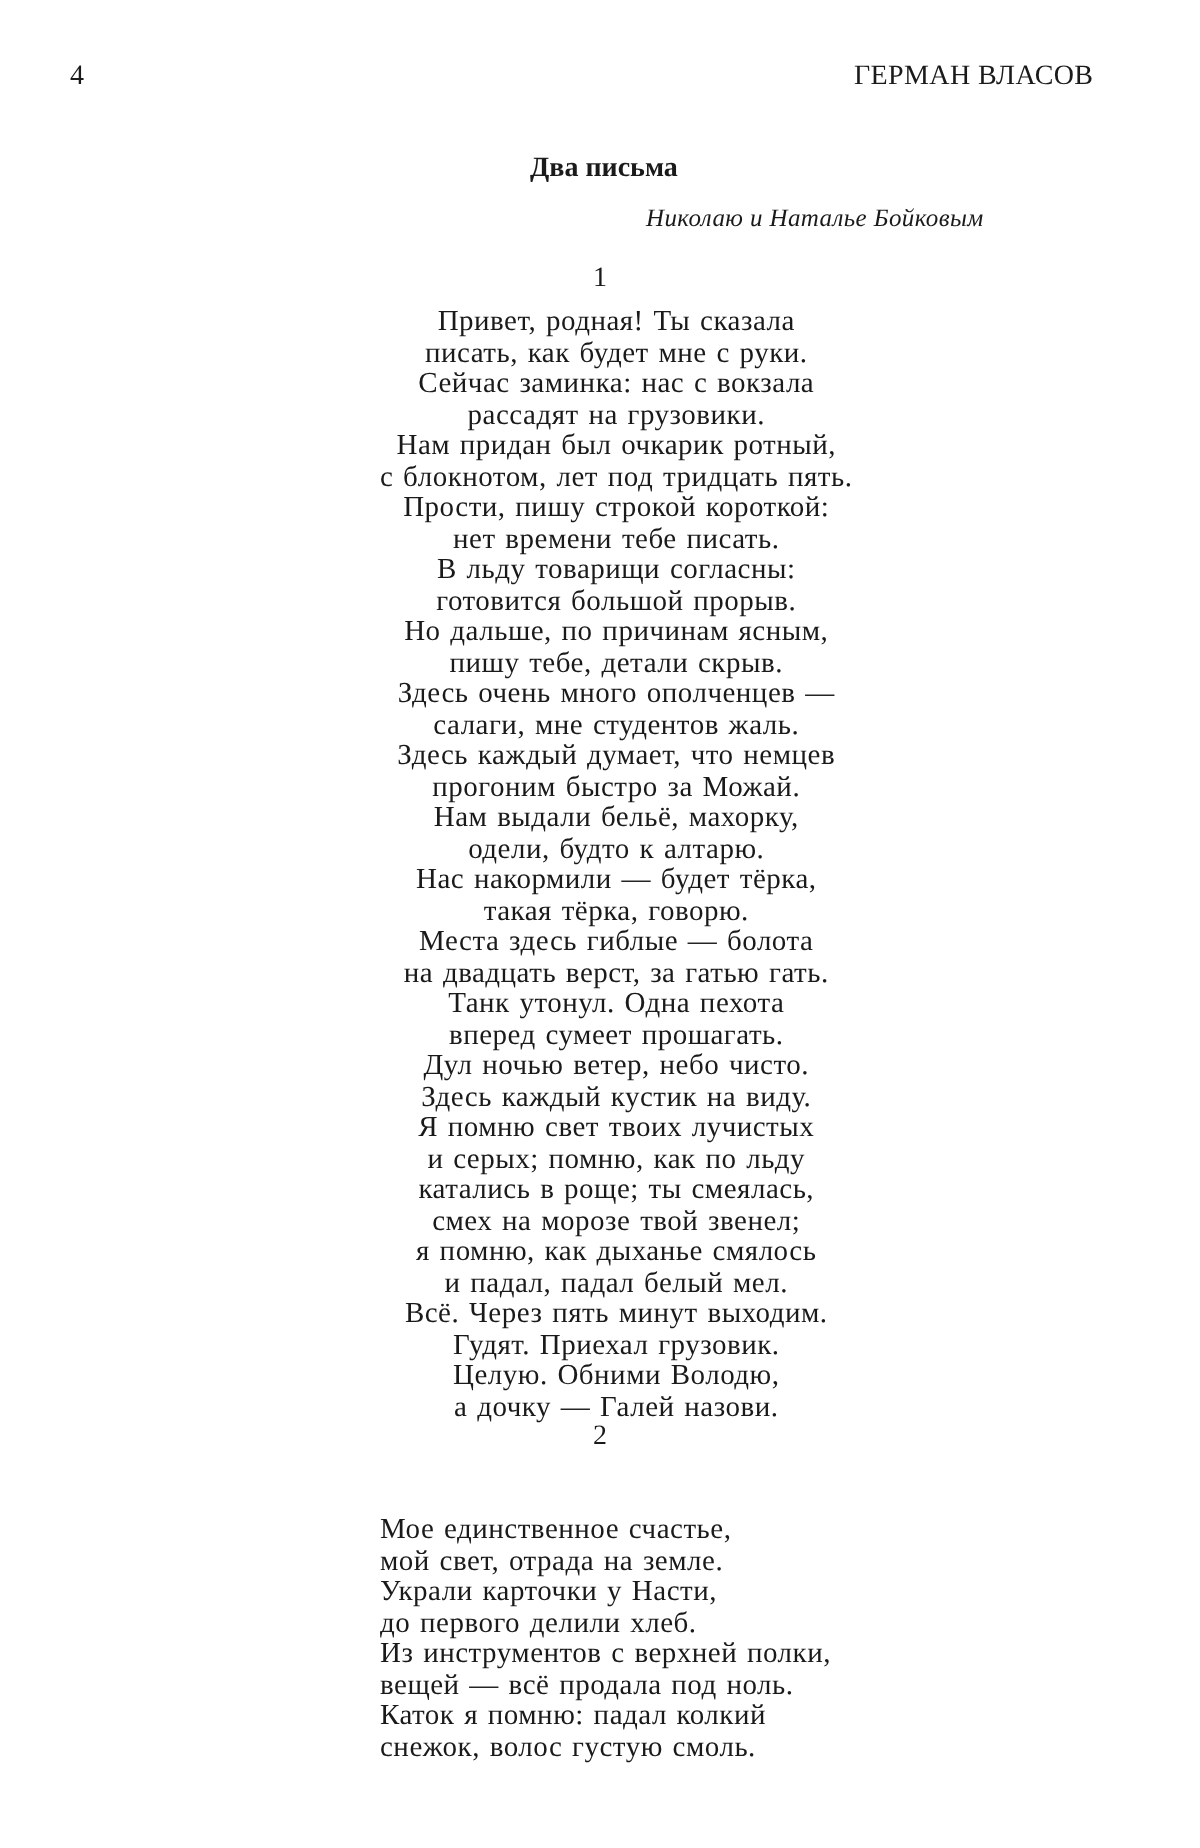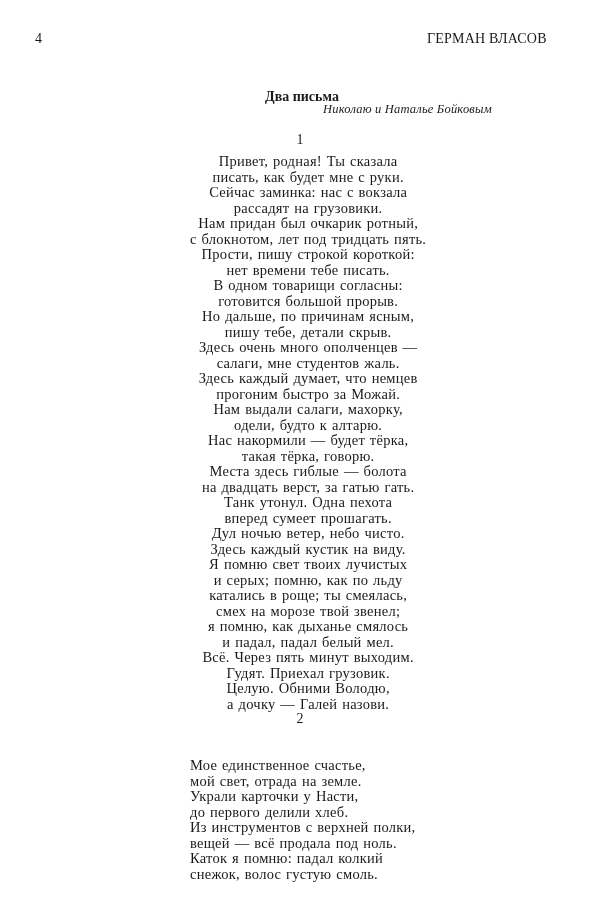--- a/index.html
+++ b/index.html
@@ -30,21 +30,20 @@
       line-height: 16px;
       letter-spacing: 0.2px;
     }
     .poem-title {
       position: absolute;
       left: 265px;
       top: 76px;
       font-size: 14px;
       font-weight: bold;
       line-height: 18px;
-      margin-top: 12px;
     }
     .dedication {
       position: absolute;
       left: 323px;
       top: 101px;
       font-size: 12.5px;
       font-style: italic;
       line-height: 16px;
       letter-spacing: 0.2px;
     }
@@ -89,29 +88,29 @@
   <div class="section-number s1">1</div>
   <ul class="stanza st1">
       <li>Привет, родная! Ты сказала</li>
       <li>писать, как будет мне с руки.</li>
       <li>Сейчас заминка: нас с вокзала</li>
       <li>рассадят на грузовики.</li>
       <li>Нам придан был очкарик ротный,</li>
       <li>с блокнотом, лет под тридцать пять.</li>
       <li>Прости, пишу строкой короткой:</li>
       <li>нет времени тебе писать.</li>
-      <li>В одном товарищи согласны:</li>
+      <li>В льду товарищи согласны:</li>
       <li>готовится большой прорыв.</li>
       <li>Но дальше, по причинам ясным,</li>
       <li>пишу тебе, детали скрыв.</li>
       <li>Здесь очень много ополченцев —</li>
       <li>салаги, мне студентов жаль.</li>
       <li>Здесь каждый думает, что немцев</li>
       <li>прогоним быстро за Можай.</li>
-      <li>Нам выдали салаги, махорку,</li>
+      <li>Нам выдали бельё, махорку,</li>
       <li>одели, будто к алтарю.</li>
       <li>Нас накормили — будет тёрка,</li>
       <li>такая тёрка, говорю.</li>
       <li>Места здесь гиблые — болота</li>
       <li>на двадцать верст, за гатью гать.</li>
       <li>Танк утонул. Одна пехота</li>
       <li>вперед сумеет прошагать.</li>
       <li>Дул ночью ветер, небо чисто.</li>
       <li>Здесь каждый кустик на виду.</li>
       <li>Я помню свет твоих лучистых</li>

